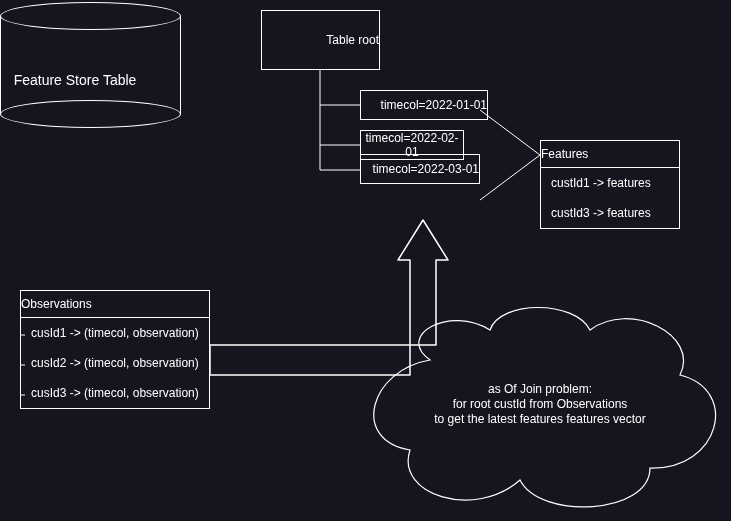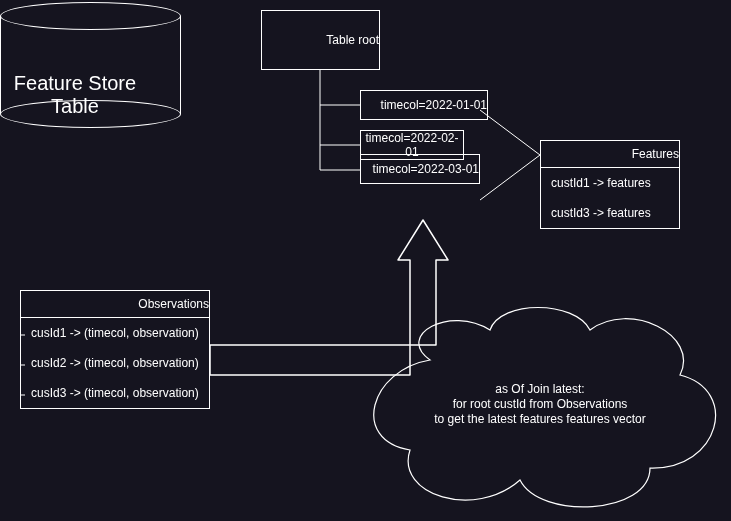--- a/index.html
+++ b/index.html
@@ -1,26 +1,26 @@
 <!DOCTYPE html>
 <html><head>
 <meta charset="utf-8">
 <style>
   html,body{margin:0;padding:0;background:#15141f;font-family:Arial,Helvetica,sans-serif;color:#fff;font-size:12px}
   .stage{position:relative;width:731px;height:521px;overflow:hidden}
   .box{position:absolute;border:1px solid #fff;box-sizing:border-box}
   .center{display:flex;align-items:center;justify-content:flex-end;text-align:center}
-  .hdr{border-bottom:1px solid #fff;padding:6px 0;text-align:right}
+  .hdr{border-bottom:1px solid #fff;padding:6px 0;text-align:left}
   .row{padding:8px 10px}
   .cylinder{position:absolute;left:0;top:2px;width:181px;height:125px}
   .cylinder .side{position:absolute;left:0;top:14px;width:181px;height:98px;border-left:1px solid #fff;border-right:1px solid #fff;box-sizing:border-box}
   .cylinder .top,.cylinder .bot{position:absolute;left:0;width:181px;height:28px;border:1px solid #fff;border-radius:50%;box-sizing:border-box}
   .cylinder .top{top:0}
   .cylinder .bot{top:98px}
-  .cylinder .lbl{position:absolute;width:150px;top:70px;text-align:center;font-size:20px}
+  .cylinder .lbl{position:absolute;width:150px;top:70px;text-align:center;font-size:14px}
   svg{position:absolute;left:0;top:0}
 </style>
 </head>
 <body>
 
 <div class="stage">
 
   <svg width="731" height="521">
     <g stroke="#fff" stroke-width="1" fill="none">
       <line x1="320" y1="70" x2="320" y2="170"></line>
@@ -81,18 +81,18 @@
   </div>
 
   <div class="box" style="left:20px;top:290px;width:190px">
     <div class="hdr">Observations</div>
     <div class="row">cusId1 -&gt; (timecol, observation)</div>
     <div class="row">cusId2 -&gt; (timecol, observation)</div>
     <div class="row">cusId3 -&gt; (timecol, observation)</div>
   </div>
 
   <div style="position:absolute;left:380px;top:382px;width:320px;text-align:center;line-height:15px">
-    <div>as Of Join latest:</div>
+    <div>as Of Join problem:</div>
     <div>for root custId from Observations</div>
     <div>to get the latest features features vector</div>
   </div>
 
 </div>
 
 </body></html>

